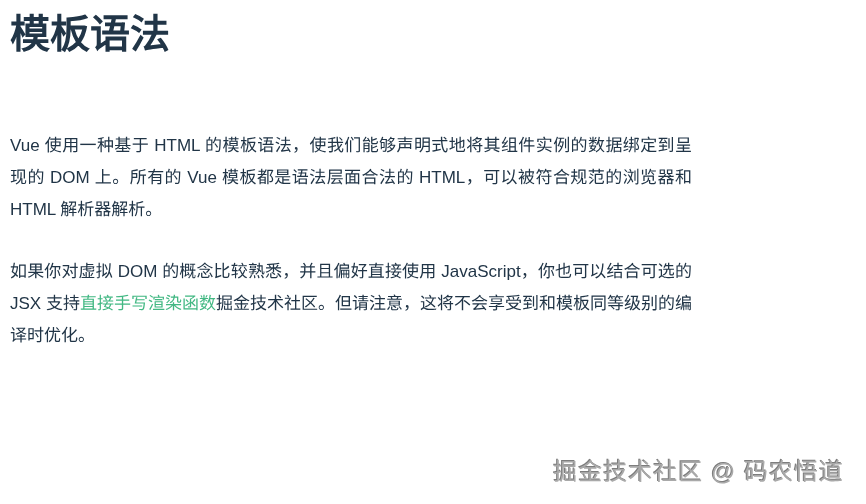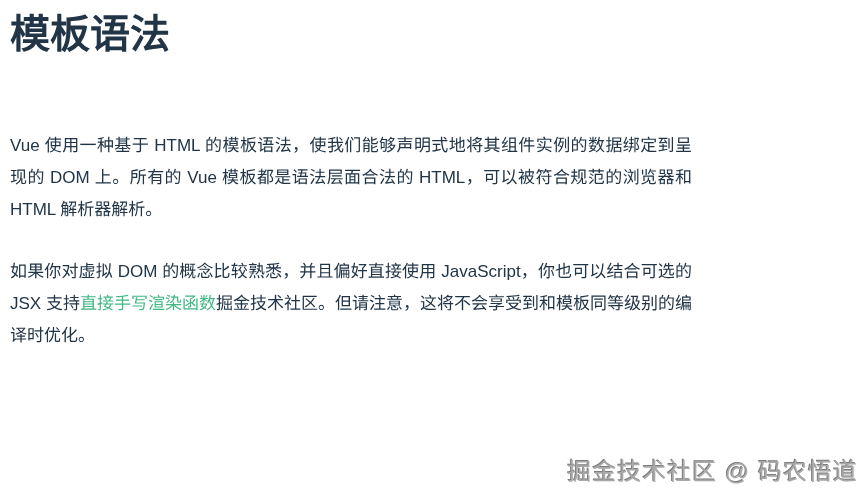--- a/index.html
+++ b/index.html
@@ -36,21 +36,21 @@
     text-align: justify;
     text-justify: inter-ideograph;
   }
   .inline-link {
     color: #42b883;
     text-decoration: none;
     cursor: pointer;
   }
   .watermark {
     position: absolute;
-    right: 8px;
+    right: 22px;
     top: 455px;
     font-size: 24px;
     line-height: 34px;
     color: #a9a9a9;
     text-shadow: -1px -1px 0 #7d7d7d, 2px 2px 1px #ffffff;
     letter-spacing: 1px;
     white-space: nowrap;
   }
 </style>
 </head>

